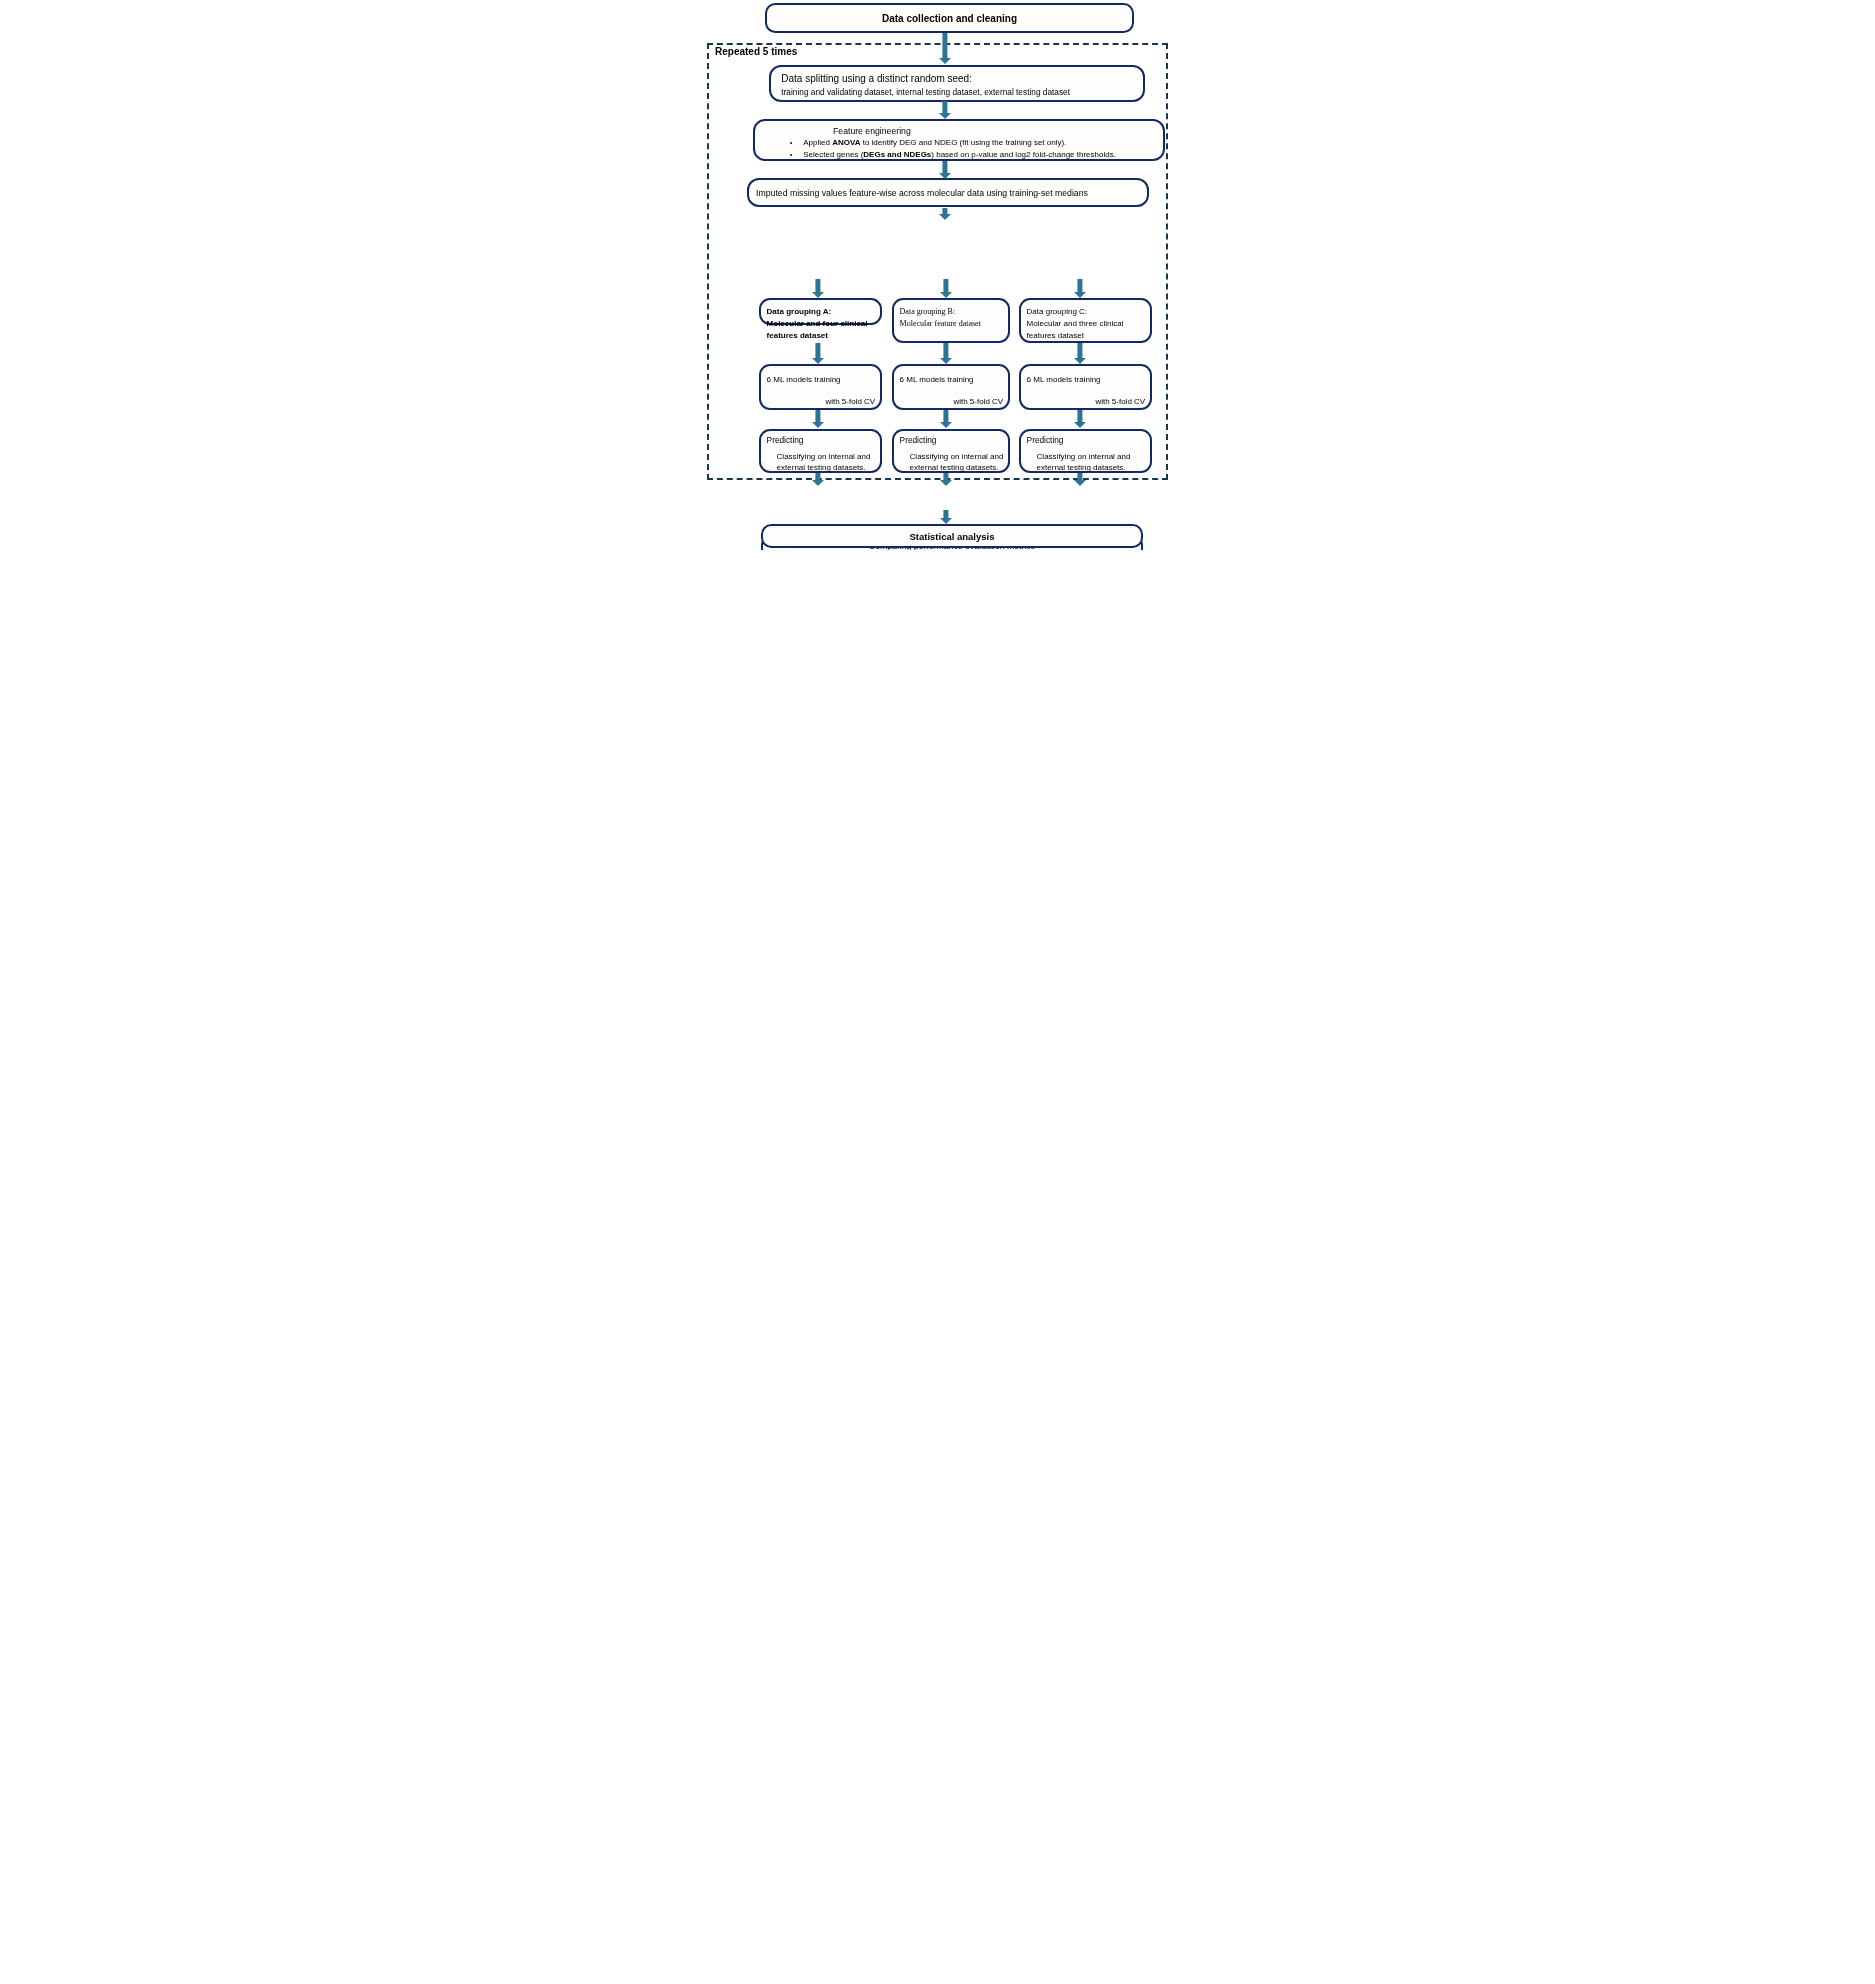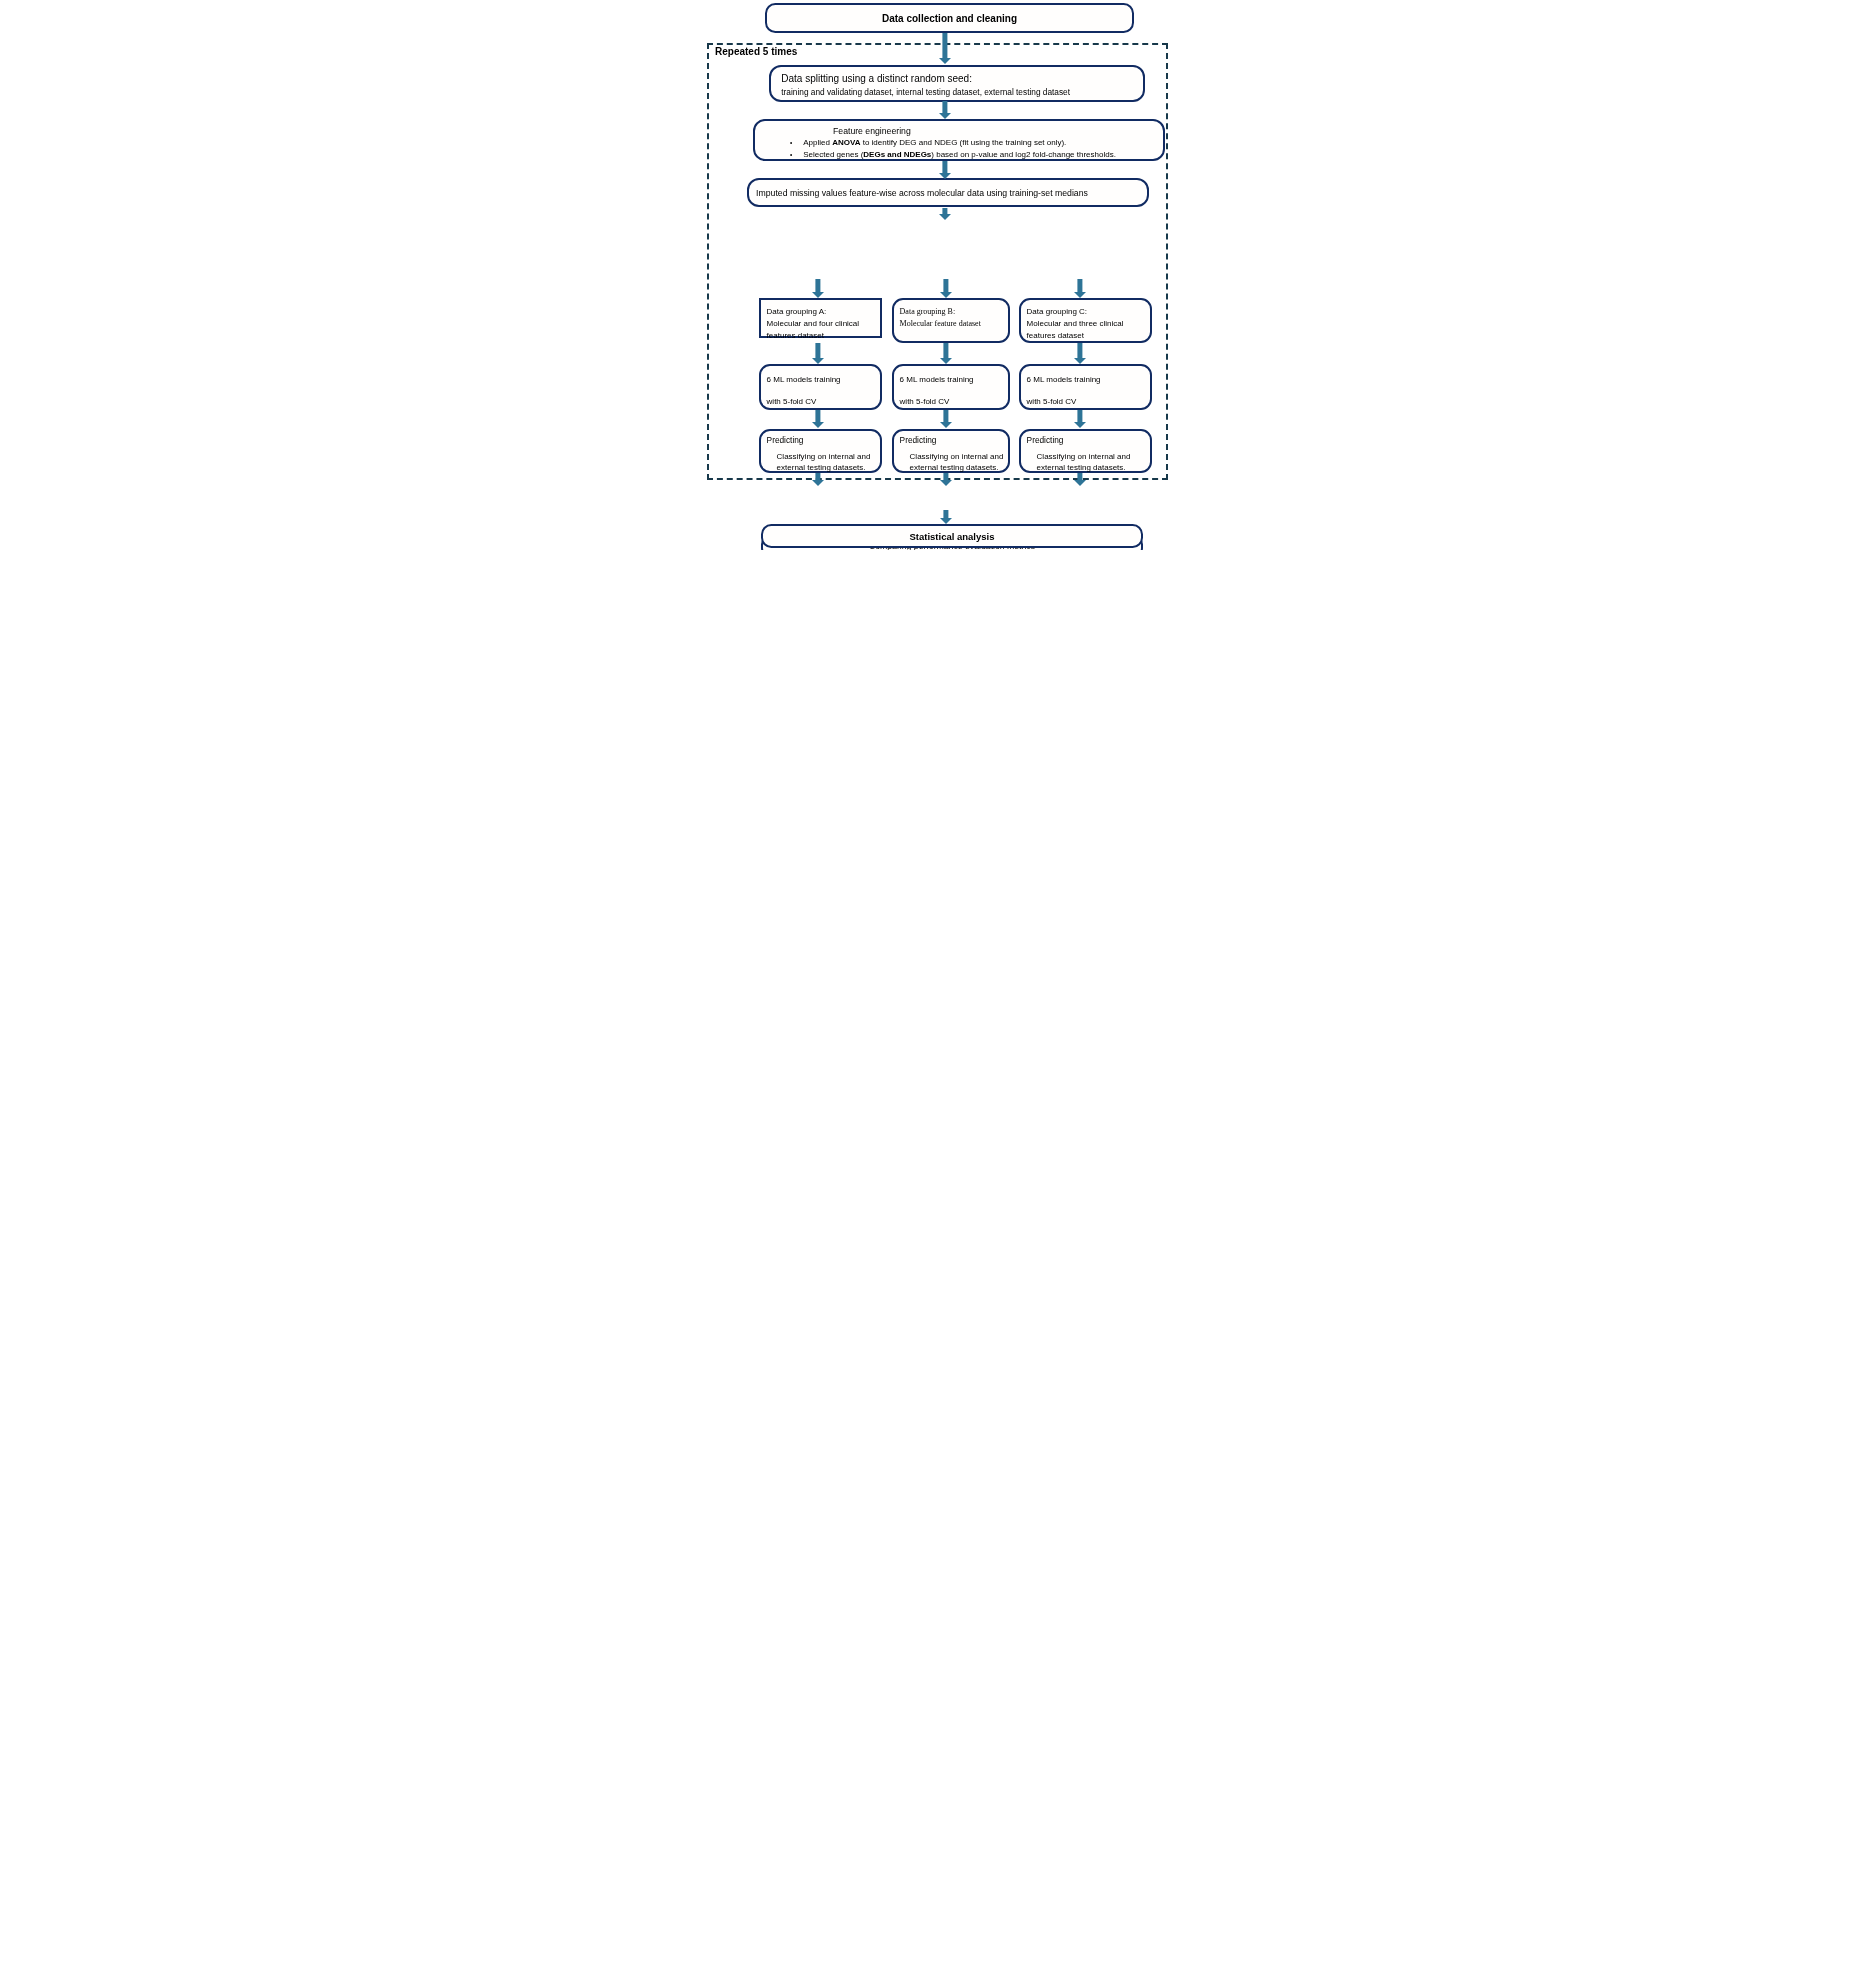--- a/index.html
+++ b/index.html
@@ -56,21 +56,21 @@
   
   .title-lg{font-size:10px;font-weight:bold;}
   .split-line1{font-size:10px;line-height:14.3px;white-space:nowrap;}
   .split-line2{font-size:8.3px;line-height:12.7px;white-space:nowrap;}
   .sec-title{font-size:8.7px;line-height:12px;padding-left:46px;}
   .bullet{display:flex;align-items:flex-start;font-size:8px;line-height:12px;}
   .bullet .dot{flex:0 0 auto;margin-right:11px;font-size:6.4px;line-height:12px;}
   .bullet .bt{white-space:nowrap;}
   .imputed-text{font-size:8.7px;line-height:12px;white-space:nowrap;}
   .branch-line{font-size:8px;line-height:12px;white-space:nowrap;}
-  .ml-line2{margin-top:10.3px;}
+  .ml-line2{margin-top:10.3px;text-align:right;}
   .pred-title{font-size:8.3px;line-height:11px;}
   .pred-body{margin-top:6.4px;margin-left:10px;}
   .pred-body div{font-size:8px;line-height:10.7px;white-space:nowrap;}
   .bottom-text{font-size:8.7px;}
   .bottom-text-bold{font-size:9.5px;font-weight:bold;}
 </style>
 </head>
 <body>
 
 <div class="canvas">
@@ -130,21 +130,21 @@
   </div>
   <div class="arrow" style="left:237px;top:279px;height:18.7px;">
     <div class="stem"></div>
       <div class="head"></div>
   </div>
   <div class="arrow" style="left:371px;top:279px;height:18.7px;">
     <div class="stem"></div>
       <div class="head"></div>
   </div>
 
-  <div class="box" style="left:56px;top:298px;width:123px;height:40px;padding:5.6px 4.8px 0 5.6px;border-radius:0;">
+  <div class="box" style="left:56px;top:298px;width:123px;height:27px;padding:5.6px 4.8px 0 5.6px;border-radius:11px;font-weight:bold;">
     <div class="branch-line">Data grouping A:</div>
     <div class="branch-line">Molecular and four clinical</div>
     <div class="branch-line">features dataset</div>
   </div>
   <div class="box" style="left:189px;top:298px;width:118px;height:45px;padding:5.6px 4.8px 0 5.6px;border-radius:11px;font-family:Liberation Serif, serif;">
     <div class="branch-line">Data grouping B:</div>
     <div class="branch-line">Molecular feature dataset</div>
   </div>
   <div class="box" style="left:316px;top:298px;width:133px;height:45px;padding:5.6px 4.8px 0 5.6px;border-radius:11px;">
     <div class="branch-line">Data grouping C:</div>

